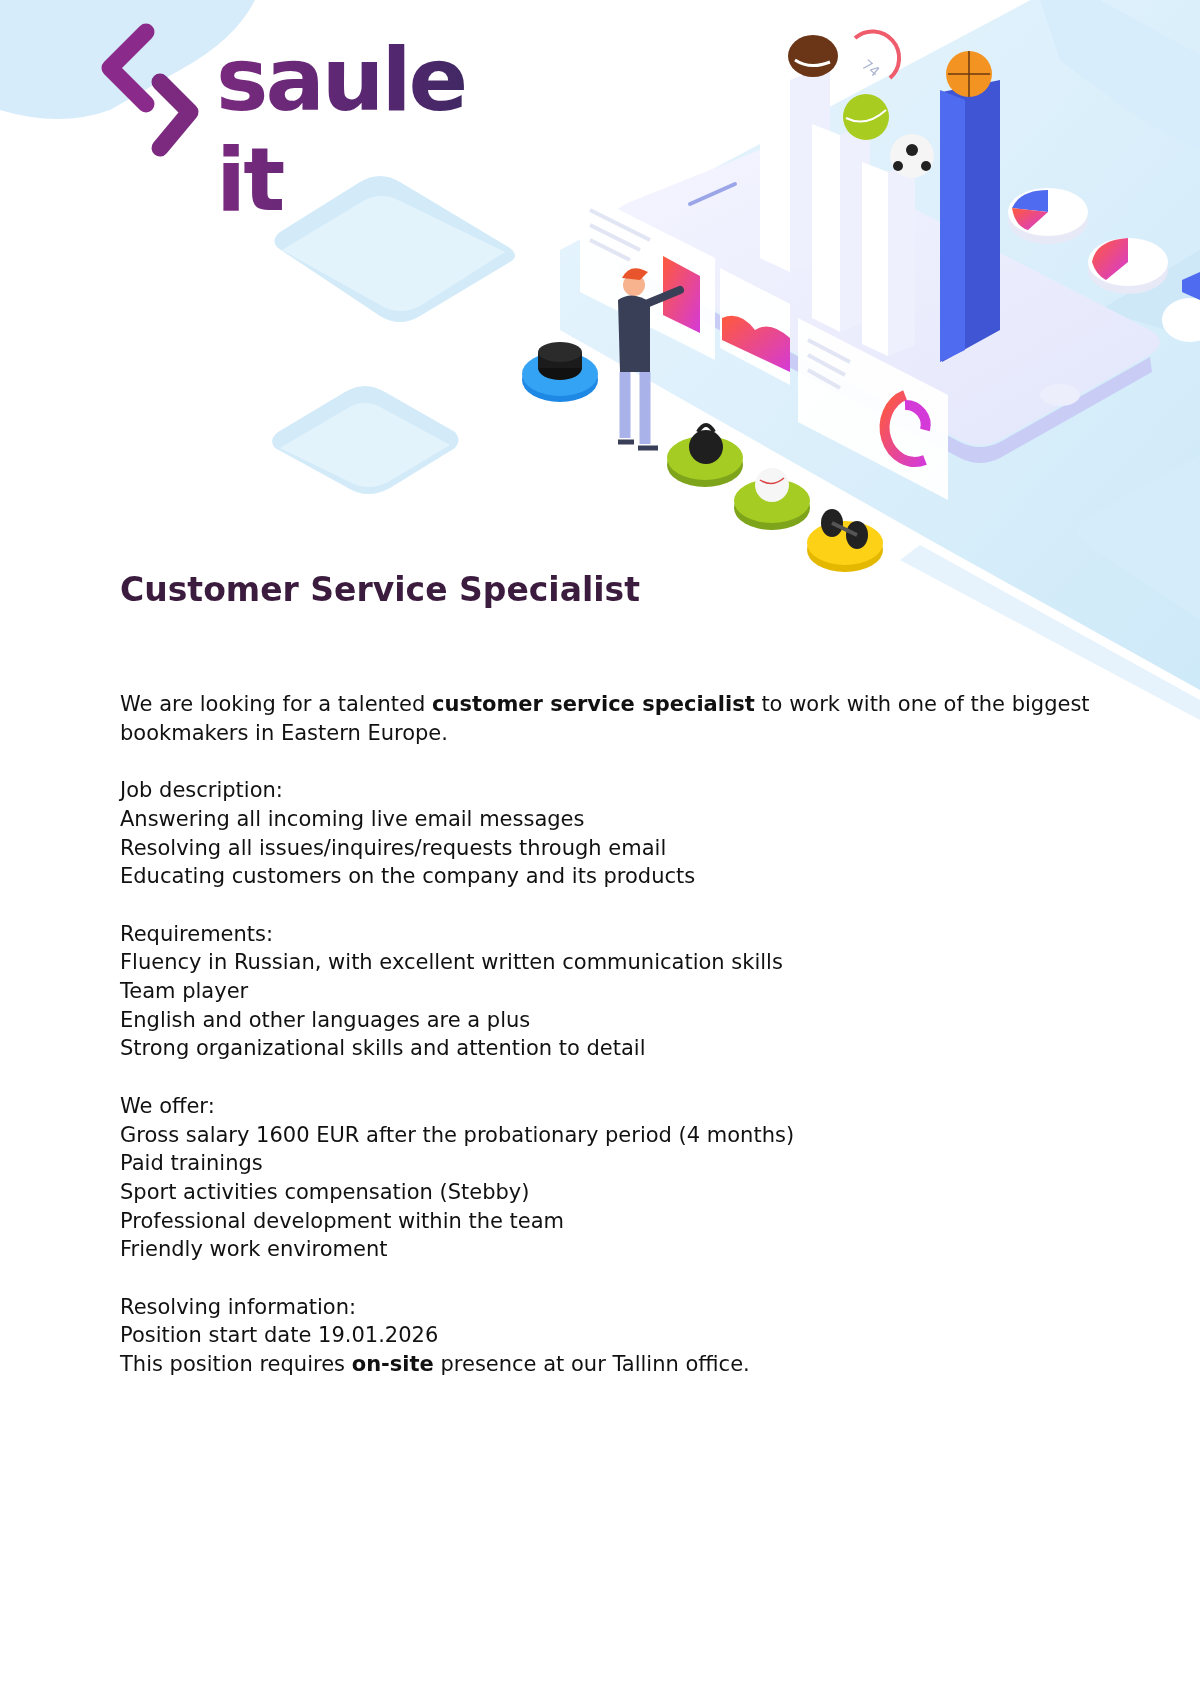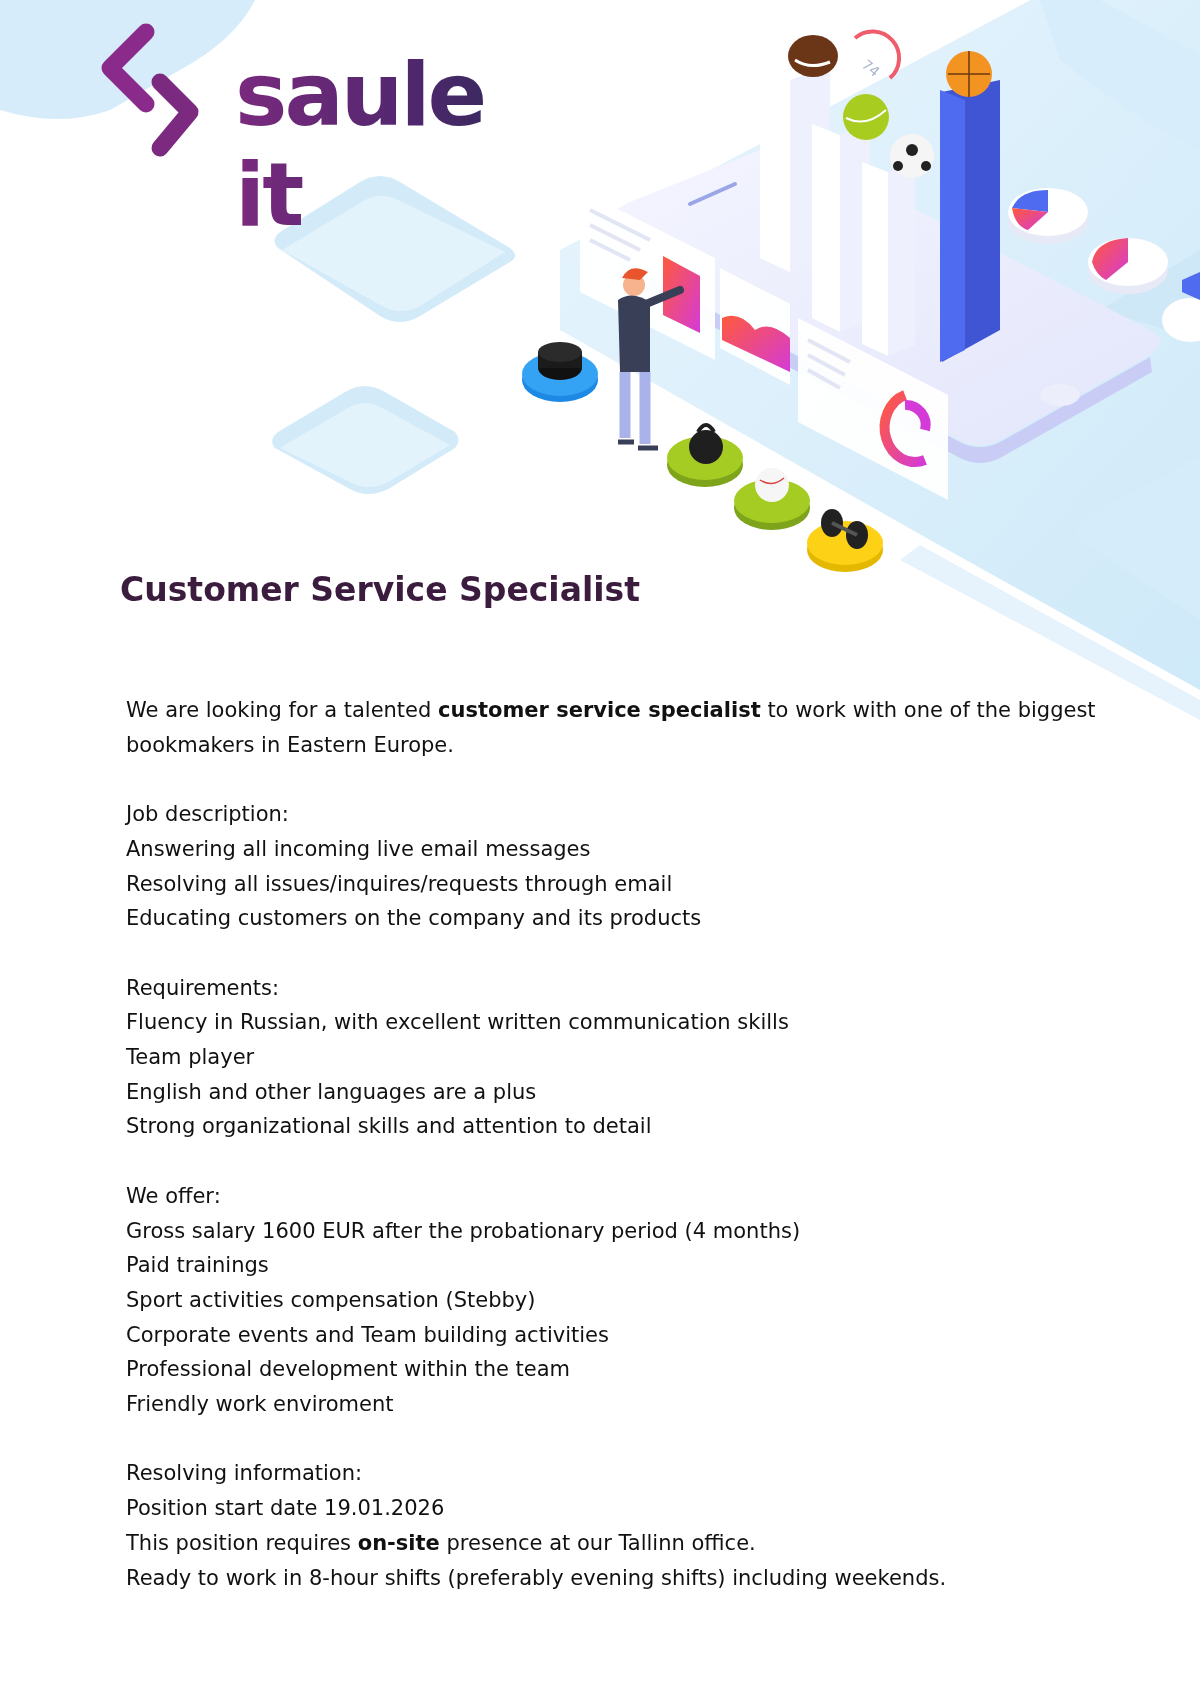--- a/index.html
+++ b/index.html
@@ -21,52 +21,51 @@
     .logo {
       position: absolute;
       left: 98px; top: 20px;
       width: 440px; height: 140px;
       z-index: 2;
       display: flex;
       align-items: center;
     }
     .logo-text {
       position: absolute;
-      left: 137px; top: 10px;
+      left: 118px; top: 10px;
       font-family: "DejaVu Sans", sans-serif;
       font-weight: bold;
       font-size: 88px;
       letter-spacing: -3px;
       background: linear-gradient(90deg, #7a2a7e 0%, #53276f 55%, #2d2a57 100%);
       -webkit-background-clip: text;
       background-clip: text;
       color: transparent;
       line-height: 100px;
-      margin-top: 15px;
     }
     .title {
       position: absolute;
       left: 120px; top: 570px;
       margin: 0;
       font-family: "DejaVu Sans", sans-serif;
       font-weight: bold;
       font-size: 33px;
       color: #3b1c3e;
       letter-spacing: 0px;
       z-index: 3;
     }
     .content {
       position: absolute;
       left: 120px; top: 690px;
       width: 960px;
       font-size: 21px;
       line-height: 28.7px;
       z-index: 3;
     }
-    .content p { margin: 6px; }
+    .content p { margin: 0; }
     .gap { height: 28.7px; }
     .heading { font-weight: normal; }
     .line { white-space: nowrap; }
     b { font-weight: bold; }
   </style>
 </head>
 <body>
 
 <svg class="hero" viewBox="0 0 1200 720" xmlns="http://www.w3.org/2000/svg">
   <defs>
@@ -231,27 +230,25 @@
     <p class="line">English and other languages are a plus</p>
     <p class="line">Strong organizational skills and attention to detail</p>
   </section>
   <div class="gap"></div>
 
   <section>
     <p class="heading">We offer:</p>
     <p class="line">Gross salary 1600 EUR after the probationary period (4 months)</p>
     <p class="line">Paid trainings</p>
     <p class="line">Sport activities compensation (Stebby)</p>
-    <p class="line">Corporate events and Team building activities</p>
     <p class="line">Professional development within the team</p>
     <p class="line">Friendly work enviroment</p>
   </section>
   <div class="gap"></div>
 
   <section>
     <p class="heading">Resolving information:</p>
     <p class="line">Position start date 19.01.2026</p>
     <p class="line">
       <span>This position requires </span><b>on-site</b><span> presence at our Tallinn office.</span>
     </p>
-    <p class="line">Ready to work in 8-hour shifts (preferably evening shifts) including weekends.</p>
   </section>
 </div>
 
 </body></html>

